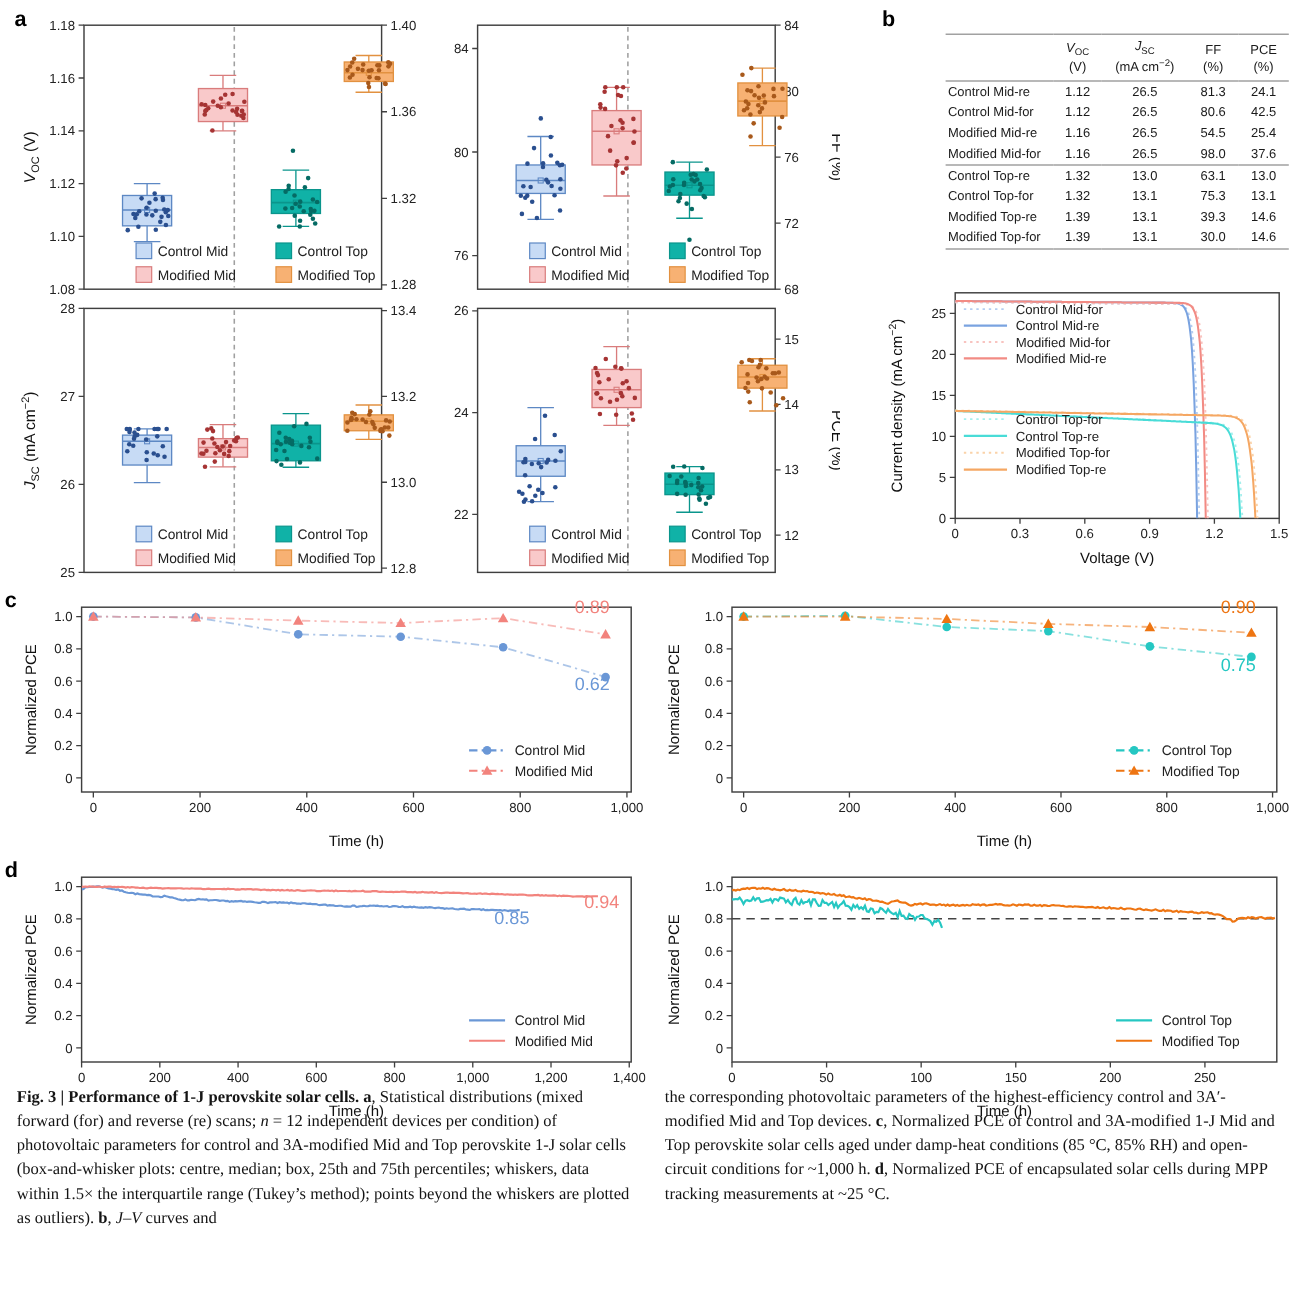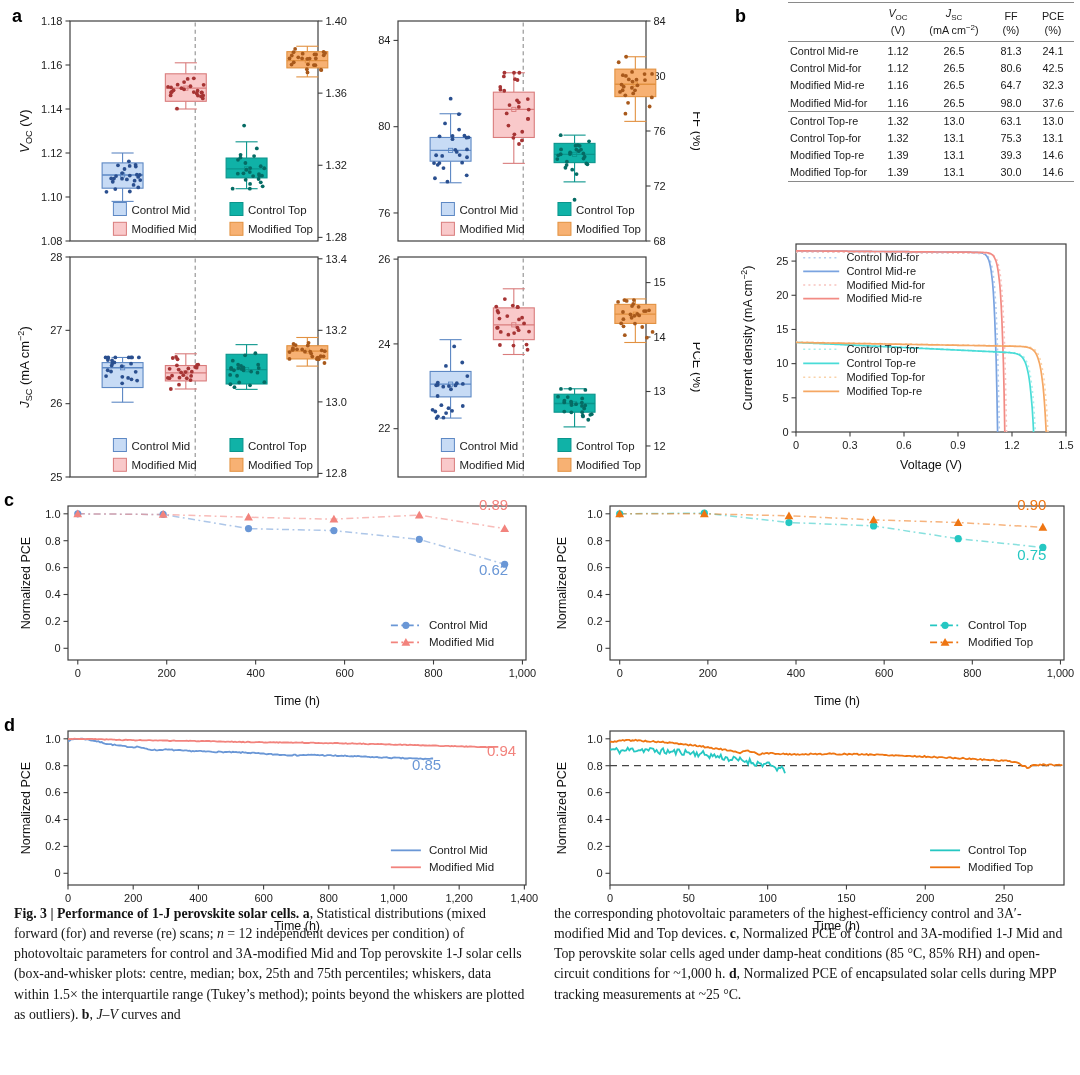--- a/index.html
+++ b/index.html
@@ -642,21 +642,21 @@
         <rect x="83.4" y="190.5" width="13" height="13" fill="#c7dbf5" stroke="#5d88c4" stroke-width="1"></rect>
         <text x="101.4" y="201.5" font-size="11.5" fill="#222" text-anchor="start">Control Mid</text>
         <rect x="83.4" y="210.3" width="13" height="13" fill="#f9c9ca" stroke="#d97c7c" stroke-width="1"></rect>
         <text x="101.4" y="221.3" font-size="11.5" fill="#222" text-anchor="start">Modified Mid</text>
         <rect x="199.96" y="190.5" width="13" height="13" fill="#10b2a7" stroke="#0a958c" stroke-width="1"></rect>
         <text x="217.96" y="201.5" font-size="11.5" fill="#222" text-anchor="start">Control Top</text>
         <rect x="199.96" y="210.3" width="13" height="13" fill="#f7b173" stroke="#e29140" stroke-width="1"></rect>
         <text x="217.96" y="221.3" font-size="11.5" fill="#222" text-anchor="start">Modified Top</text>
       </svg></div>
 
-  <div id="tableB" class="tableB" style="left:788px;top:2px;width:286px;">
+  <div id="tableB" class="tableB" style="left:788px;top:28px;width:286px;">
       <table class="tb">
         <colgroup>
           <col style="width: 90px;">
           <col style="width: 40px;">
           <col style="width: 72px;">
           <col style="width: 42px;">
           <col style="width: 42px;">
         </colgroup>
         <thead>
           <tr>
@@ -691,22 +691,22 @@
             <td class="lbl">Control Mid-for</td>
             <td>1.12</td>
             <td>26.5</td>
             <td>80.6</td>
             <td>42.5</td>
           </tr>
           <tr>
             <td class="lbl">Modified Mid-re</td>
             <td>1.16</td>
             <td>26.5</td>
-            <td>64.7</td>
-            <td>32.3</td>
+            <td>54.5</td>
+            <td>25.4</td>
           </tr>
           <tr>
             <td class="lbl">Modified Mid-for</td>
             <td>1.16</td>
             <td>26.5</td>
             <td>98.0</td>
             <td>37.6</td>
           </tr>
           <tr class="gsep">
             <td class="lbl">Control Top-re</td>

